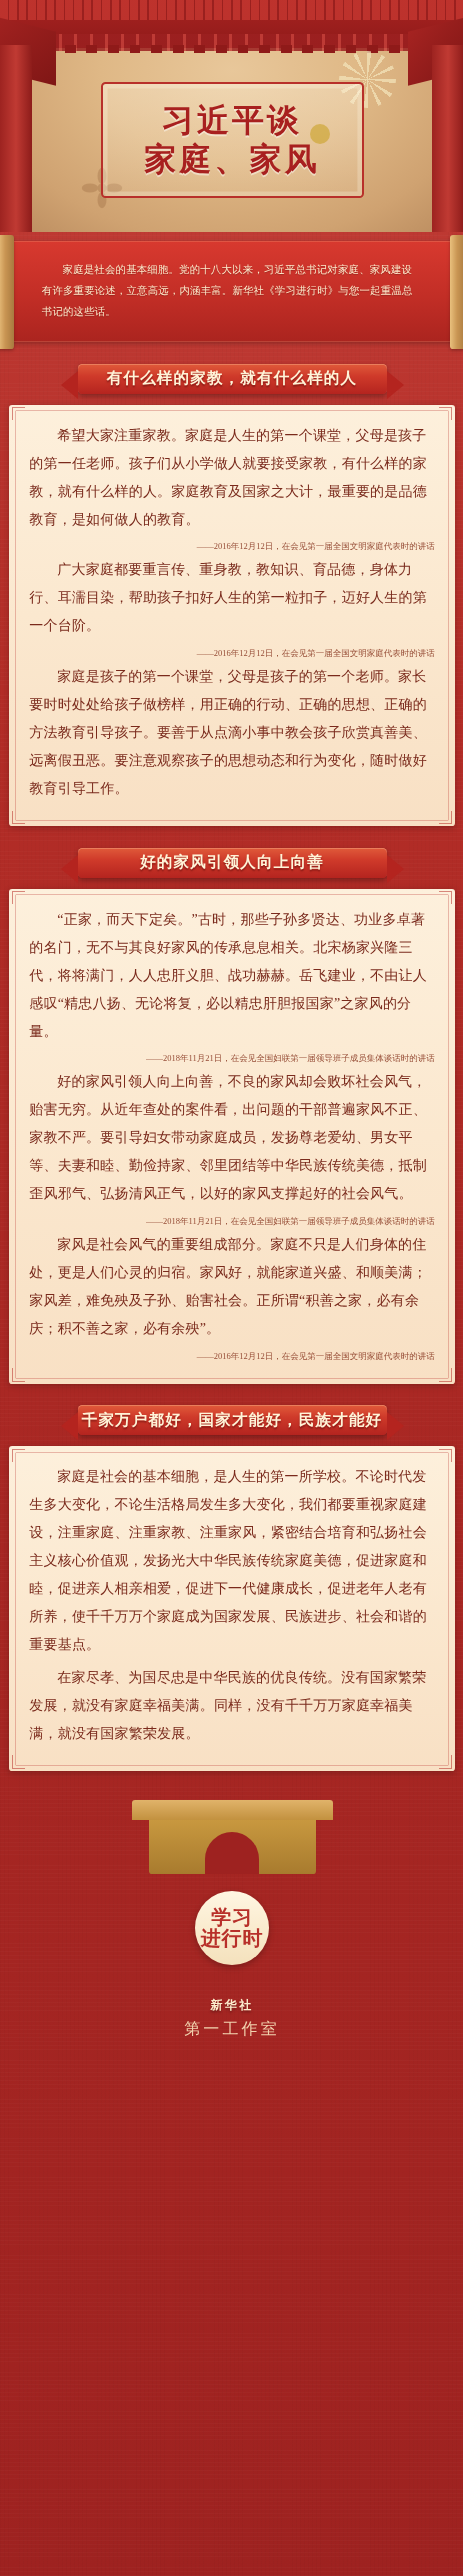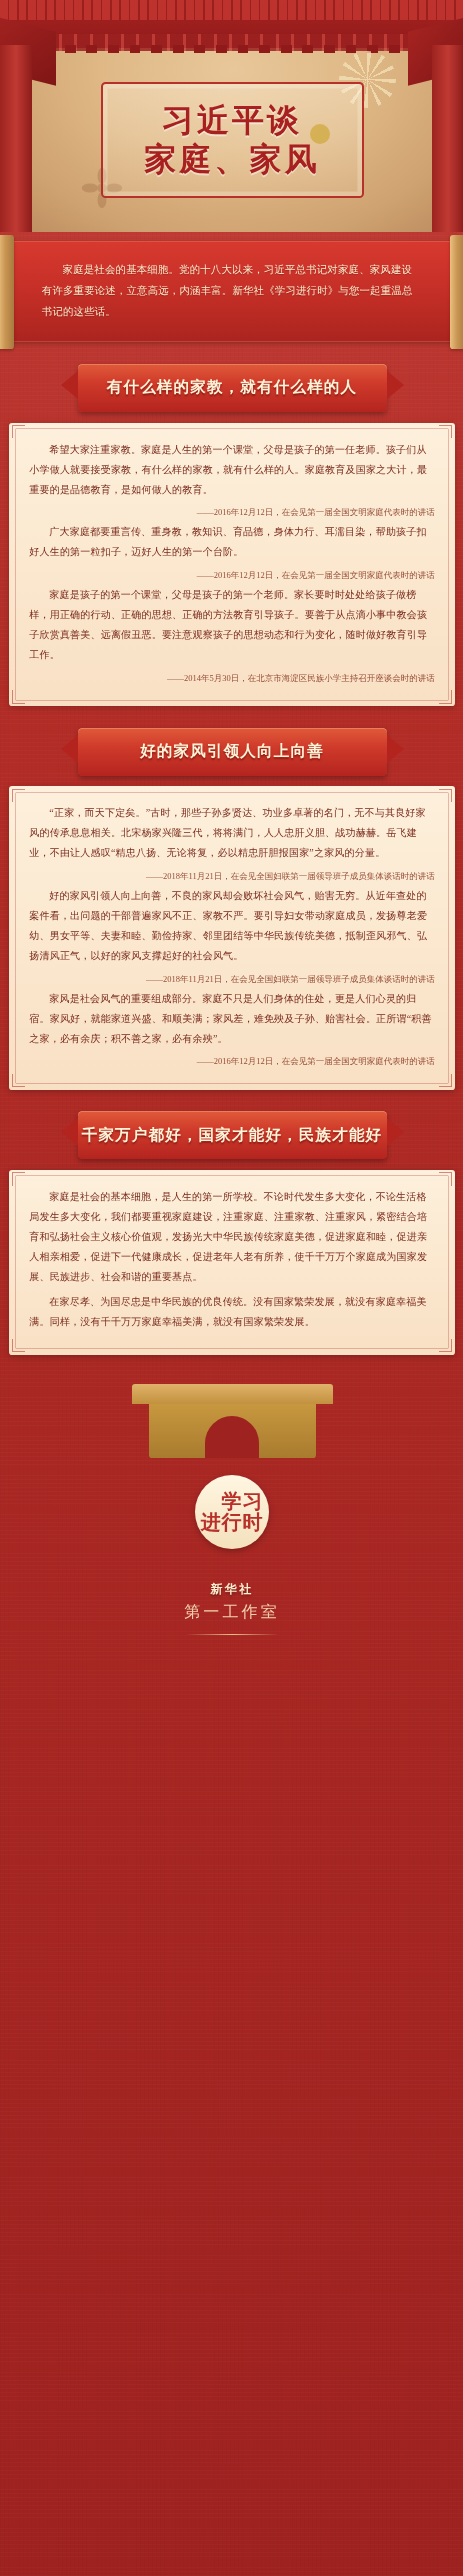--- a/index.html
+++ b/index.html
@@ -148,21 +148,21 @@
     color:#fdeccd;font-size:10.4px;line-height:2.0;text-indent:2em;
     letter-spacing:0.2px;
     text-shadow:0 0.8px 0.8px rgba(0,0,0,.22);
   }
 
   
   .section{margin:4.6px 9.3px 21.6px;position:relative;}
   .sec-head{
     position:relative;
     margin:0 auto 10.8px;
-    width:309px;height:48px;
+    width:309px;height:30px;
     display:flex;align-items:center;justify-content:center;
     background:linear-gradient(180deg,#e05a3a 0%,#cf3a2a 40%,#b4241f 100%);
     border-radius:4.6px;
     box-shadow:0 2.3px 5.4px rgba(0,0,0,.28), inset 0 0.8px 0 rgba(255,200,160,.45);
   }
   .sec-head:before,.sec-head:after{
     content:"";position:absolute;top:7px;width:0;height:0;
     border-top:14px solid transparent;border-bottom:14px solid transparent;
   }
   .sec-head:before{left:-17px;border-right:17px solid #b4241f;}
@@ -186,21 +186,21 @@
   }
   .panel-corner{
     position:absolute;width:12.4px;height:12.4px;border:1.5px solid rgba(184,48,42,.55);
   }
   .pc-tl{top:2.3px;left:2.3px;border-right:0;border-bottom:0;}
   .pc-tr{top:2.3px;right:2.3px;border-left:0;border-bottom:0;}
   .pc-bl{bottom:2.3px;left:2.3px;border-right:0;border-top:0;}
   .pc-br{bottom:2.3px;right:2.3px;border-left:0;border-top:0;}
 
   .para{
-    color:#7a2a1c;font-size:10px;line-height:2.0;text-indent:2em;
+    color:#7a2a1c;font-size:14px;line-height:2.0;text-indent:2em;
     margin:0 0 4.6px;letter-spacing:0.2px;
   }
   .cite{
     color:#8a3a24;font-size:8.5px;line-height:1.9;text-align:right;
     margin:0 0 15.5px;opacity:.9;
   }
   .cite:last-child{margin-bottom:1.5px;}
   .block+.block{margin-top:2px;}
 
   
@@ -228,21 +228,21 @@
     background:#9e2220;
   }
   .logo-badge{
     margin:17px auto 7.7px;
     width:74px;height:74px;border-radius:50%;
     background:linear-gradient(180deg,#fff6e2,#f4e1bc);
     display:flex;align-items:center;justify-content:center;
     box-shadow:0 2.3px 6.2px rgba(0,0,0,.25);
   }
   .logo-badge .lg{
-    color:#b8302a;font-size:20px;font-weight:700;line-height:1.05;letter-spacing:0.8px;text-align:right;
+    color:#b8302a;font-size:20px;font-weight:700;line-height:1.05;letter-spacing:0.8px;
   }
   .footer-brand{
     color:#fdeccd;font-size:12px;font-weight:700;letter-spacing:2.3px;
     text-shadow:0 1.5px 2.3px rgba(0,0,0,.3);
     margin-top:32px;
   }
   .footer-sub{
     color:#f6dcb6;font-size:16px;letter-spacing:3.1px;margin-top:4.6px;opacity:.95;
   }
   .divider-orn{
@@ -305,21 +305,20 @@
       <div class="block">
         <p class="para">希望大家注重家教。家庭是人生的第一个课堂，父母是孩子的第一任老师。孩子们从小学做人就要接受家教，有什么样的家教，就有什么样的人。家庭教育及国家之大计，最重要的是品德教育，是如何做人的教育。</p>
         <p class="cite">——2016年12月12日，在会见第一届全国文明家庭代表时的讲话</p>
       </div>
       <div class="block">
         <p class="para">广大家庭都要重言传、重身教，教知识、育品德，身体力行、耳濡目染，帮助孩子扣好人生的第一粒扣子，迈好人生的第一个台阶。</p>
         <p class="cite">——2016年12月12日，在会见第一届全国文明家庭代表时的讲话</p>
       </div>
       <div class="block">
         <p class="para">家庭是孩子的第一个课堂，父母是孩子的第一个老师。家长要时时处处给孩子做榜样，用正确的行动、正确的思想、正确的方法教育引导孩子。要善于从点滴小事中教会孩子欣赏真善美、远离假丑恶。要注意观察孩子的思想动态和行为变化，随时做好教育引导工作。</p>
-        <p class="cite">——2014年5月30日，在北京市海淀区民族小学主持召开座谈会时的讲话</p>
       </div>
     </div>
   </div>
 
   <div class="section">
     <div class="sec-head">
       <span>好的家风引领人向上向善</span>
     </div>
     <div class="panel">
       <i class="panel-corner pc-tl"></i>

